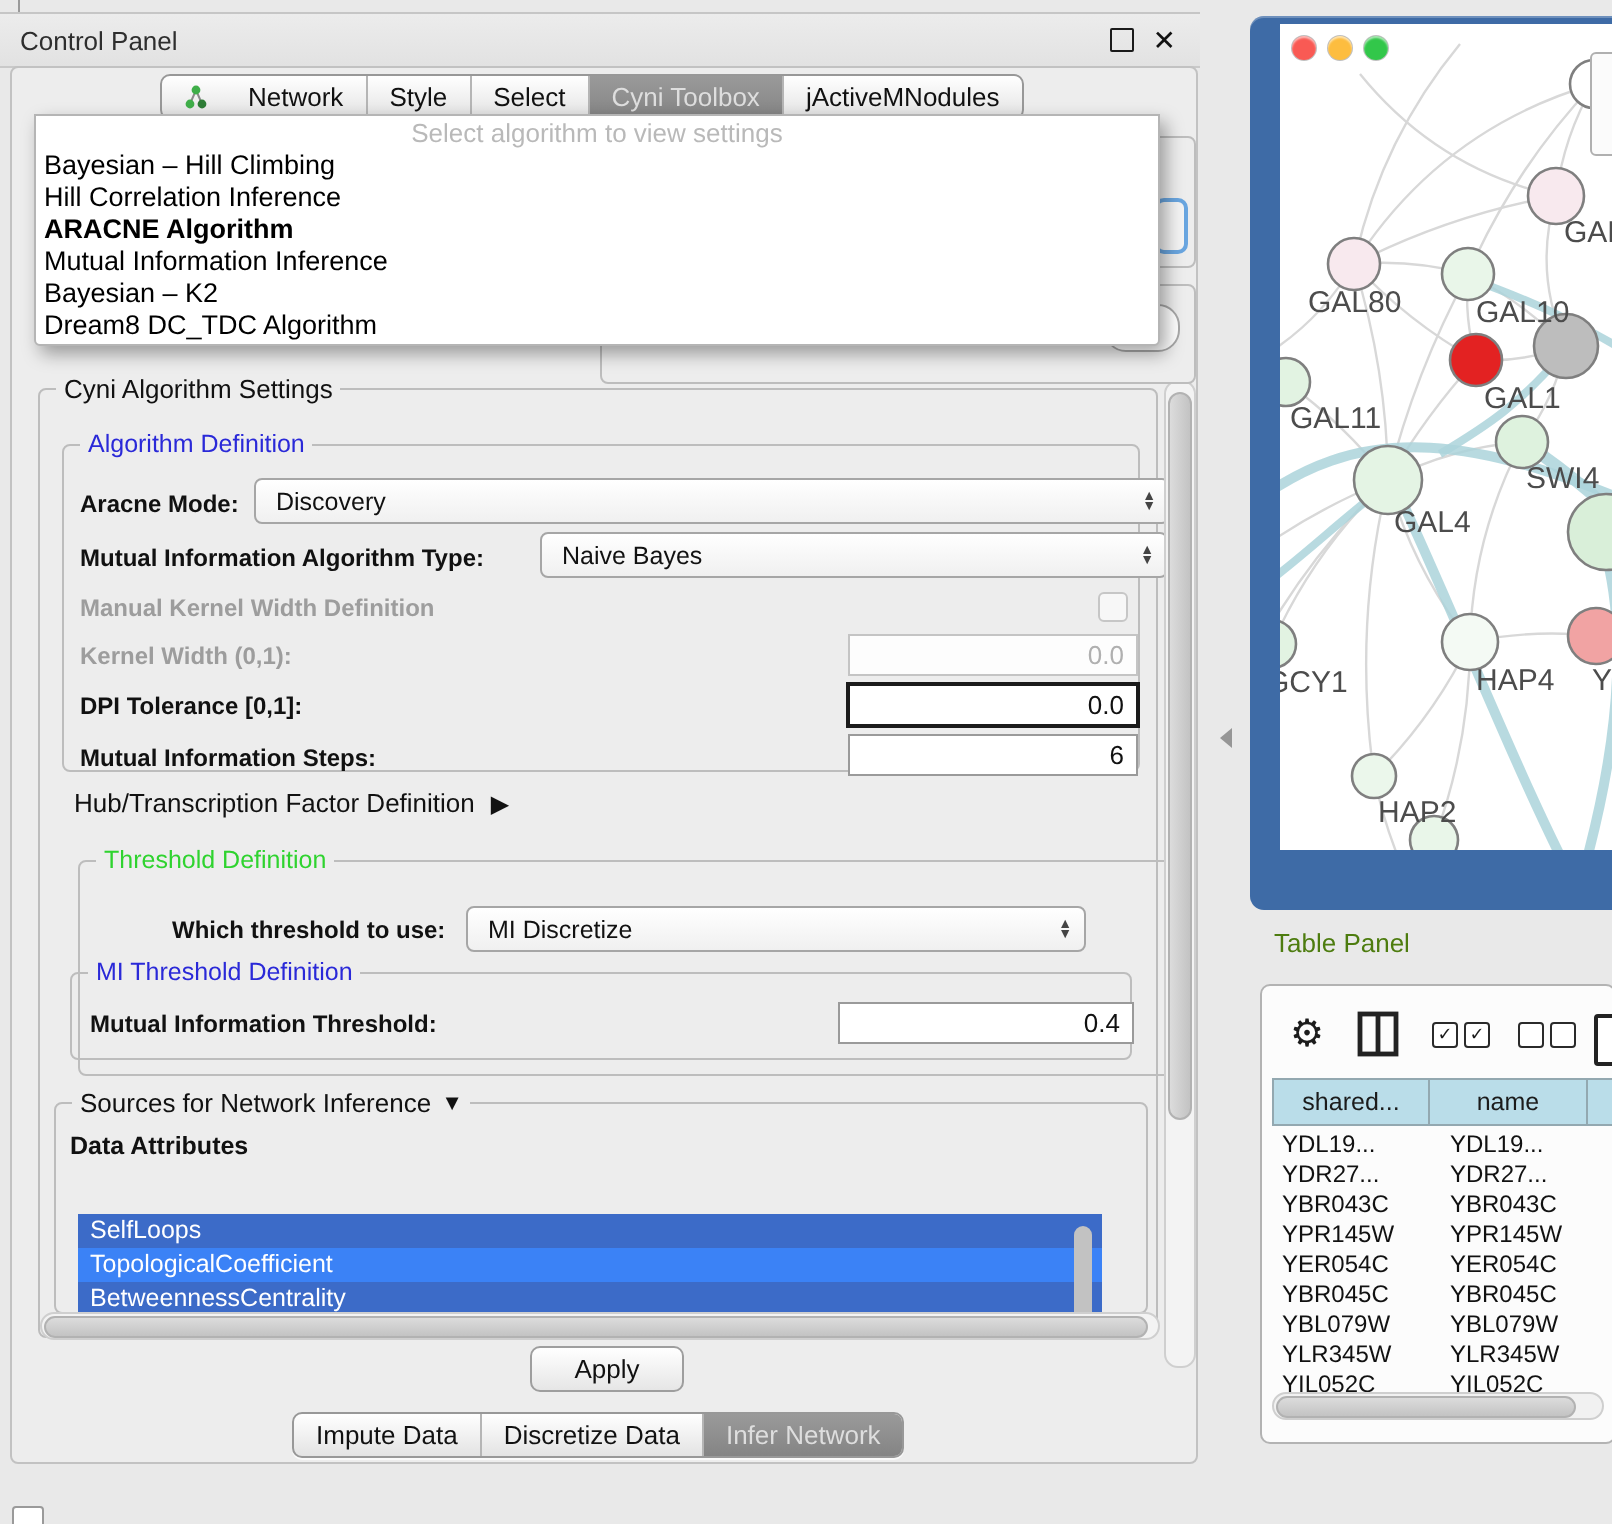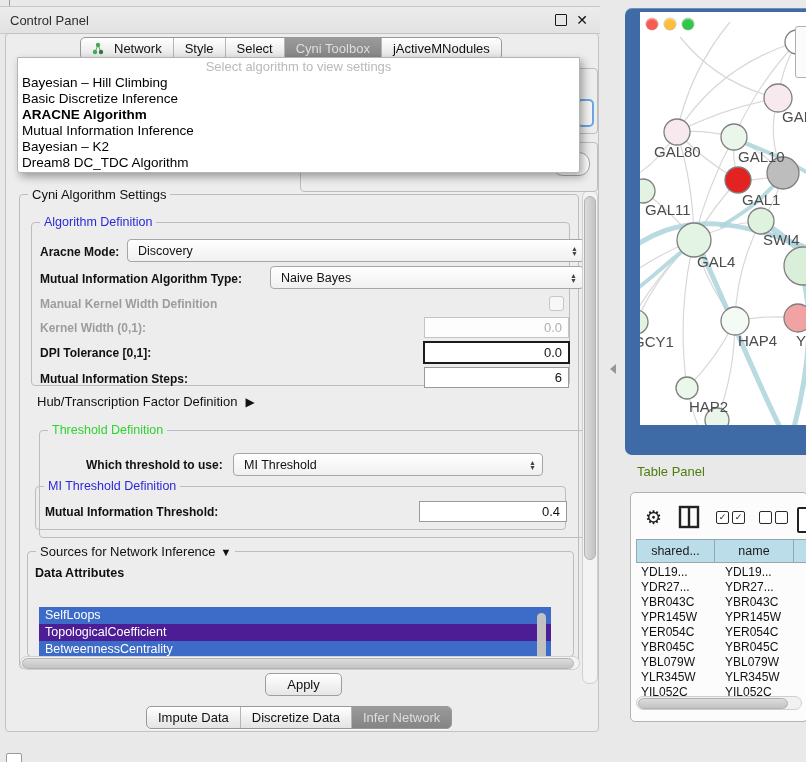--- a/index.html
+++ b/index.html
@@ -12,21 +12,21 @@
     border-top:1px solid #c6c6c6;border-bottom:1px solid #c9c9c9;display:flex;align-items:center;}
   .titlebar .t{margin-left:10px;font-size:13px;color:#2e2e2e;}
   .win-icons{margin-left:auto;margin-right:12px;display:flex;align-items:center;gap:9px;}
   .float-ico{width:10px;height:10px;border:1.6px solid #1a1a1a;border-radius:1px;}
   .close-ico{font-size:14px;font-weight:bold;color:#111;line-height:10px;}
   .panel-body{left:5px;top:33px;width:592px;height:697px;background:#ededed;border:1px solid #c2c2c2;border-radius:4px;}
 
   
   .seg{display:flex;height:21px;border:1px solid #989898;border-radius:5px;overflow:hidden;
     background:linear-gradient(#ffffff,#e3e3e3);box-shadow:0 1px 0 rgba(255,255,255,.7);}
-  .seg .tab{display:flex;align-items:center;gap:10px;padding:0 11px;font-size:13px;color:#111;
+  .seg .tab{display:flex;align-items:center;gap:20px;padding:0 11px;font-size:13px;color:#111;
     border-left:1px solid #b5b5b5;line-height:21px;white-space:nowrap;}
   .seg .tab:first-child{border-left:none;}
   .seg .tab.sel{background:linear-gradient(#9a9a9a,#848484);color:#dedede;}
 
   
   .popup{left:17px;top:57px;width:561px;height:114px;background:#fff;border:1px solid #b5b5b5;
     box-shadow:3px 4px 9px rgba(0,0,0,.35);z-index:40;border-radius:0 0 3px 3px;}
   .popup .prompt{height:17px;line-height:17px;text-align:center;color:#b9b9b9;font-size:13px;}
   .popup .mi{height:16px;line-height:16px;padding-left:4px;font-size:13.5px;color:#000;}
   .popup .mi.b{font-weight:bold;}
@@ -135,21 +135,21 @@
 
   <div class="abs frag-box" style="left:300px;top:68px;width:296px;height:64px;"></div>
   <div class="abs frag-blue" style="left:577px;top:99px;"></div>
   <div class="abs frag-box" style="left:300px;top:142px;width:296px;height:48px;"></div>
   <div class="abs frag-field" style="left:552px;top:152px;"></div>
 
   <div class="abs popup">
     <div class="prompt">Select algorithm to view settings</div>
     <div id="algo-menu">
         <div class="mi">Bayesian – Hill Climbing</div>
-        <div class="mi">Basic Discretize Inference</div>
+        <div class="mi">Hill Correlation Inference</div>
         <div class="mi b">ARACNE Algorithm</div>
         <div class="mi">Mutual Information Inference</div>
         <div class="mi">Bayesian – K2</div>
         <div class="mi">Dream8 DC_TDC Algorithm</div>
       </div>
   </div>
 
   <div class="abs gbox" style="left:19px;top:194px;width:558px;height:473px;">
     <span class="legend" style="font-size:13px;">Cyni Algorithm Settings</span>
   </div>
@@ -191,21 +191,21 @@
   <div class="abs" style="left:37px;top:394px;font-size:13px;color:#111;display:flex;align-items:center;gap:8px;">
     <span>Hub/Transcription Factor Definition</span>
     <span style="font-size:12px;">▶</span>
   </div>
 
   <div class="abs gbox" style="left:39px;top:430px;width:545px;height:106px;text-align:center;">
     <span class="legend" id="thr-legend" style="color: rgb(47, 211, 47);">Threshold Definition</span>
   </div>
   <div class="abs lbl" style="left:86px;top:458px;">Which threshold to use:</div>
   <div class="abs combo" style="left:233px;top:453px;width:292px;height:21px;">
-    <span>MI Threshold</span>
+    <span>MI Discretize</span>
     <span class="arr">
         <span>▲</span>
         <span>▼</span>
       </span>
   </div>
   <div class="abs gbox" style="left:35px;top:486px;width:529px;height:42px;">
     <span class="legend" id="mit-legend" style="color: rgb(42, 41, 216); text-align: right;">MI Threshold Definition</span>
   </div>
   <div class="abs lbl" style="left:45px;top:505px;">Mutual Information Threshold:</div>
   <div class="abs field" style="left:419px;top:501px;width:134px;height:19px;">
@@ -214,21 +214,21 @@
 
   <div class="abs gbox" style="left:27px;top:551px;width:545px;height:104px;">
     <span class="legend" style="display:flex;align-items:center;gap:5px;font-size:13px;">
       <span>Sources for Network Inference</span>
       <span style="font-size:11px;">▼</span>
     </span>
   </div>
   <div class="abs lbl" style="left:35px;top:566px;font-size:12.5px;">Data Attributes</div>
   <div class="abs attr-list" id="attr-list" style="left:39px;top:607px;width:512px;height:52px;">
     <div class="attr-item" style="background: rgb(60, 107, 200);">SelfLoops</div>
-      <div class="attr-item" style="background: #4c1d95;">TopologicalCoefficient</div>
+      <div class="attr-item" style="background: #3b82f6;">TopologicalCoefficient</div>
       <div class="attr-item" style="background: rgb(60, 107, 200);">BetweennessCentrality</div>
       <div class="attr-item" style="background: rgb(60, 107, 200);">gal4RGexp</div>
   <div class="list-thumb"></div>
     </div>
 
   <div class="abs vscroll" style="left:582px;top:190px;width:14px;height:492px;">
     <div class="vthumb" style="top:5px;height:362px;"></div>
   </div>
   <div class="abs hscroll" style="left:20px;top:656px;width:558px;height:12px;">
     <div class="hthumb" style="left:1px;width:550px;"></div>

